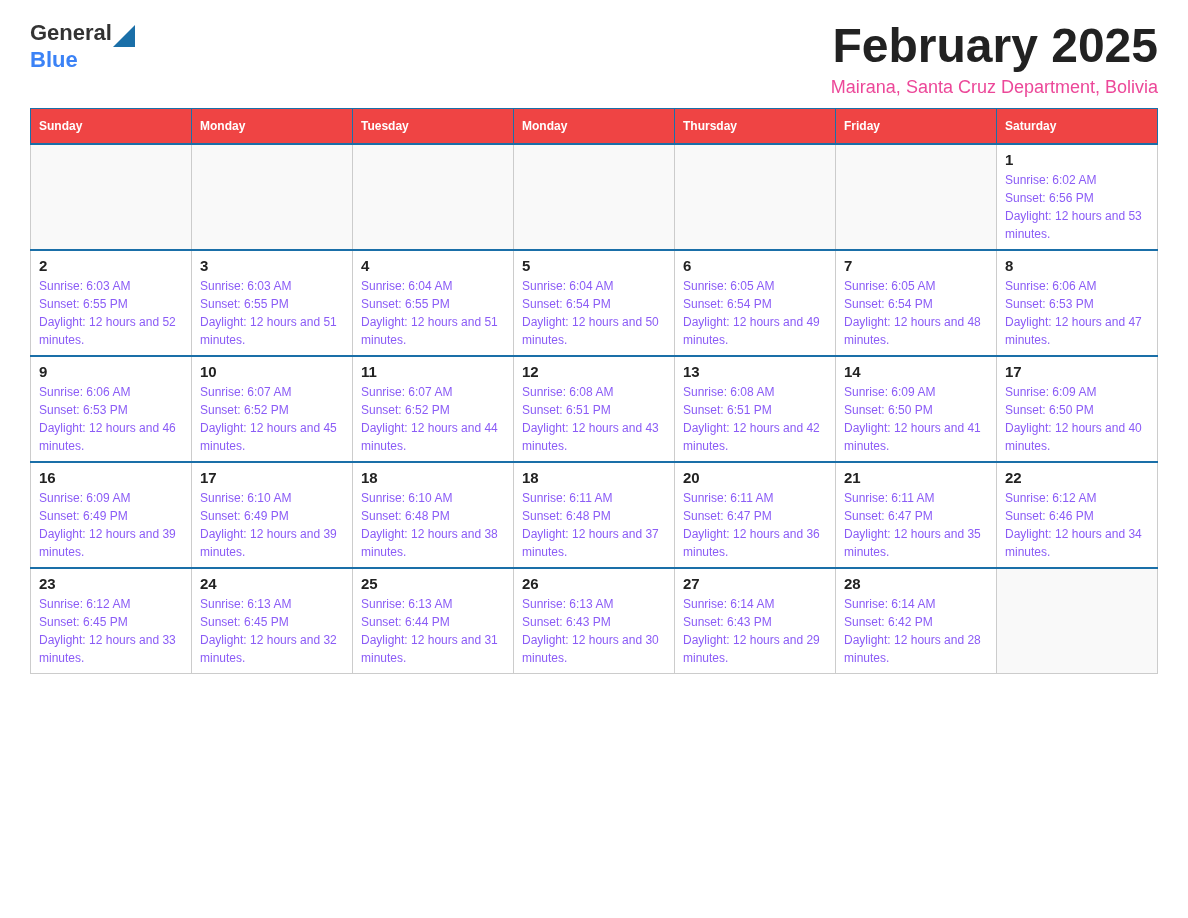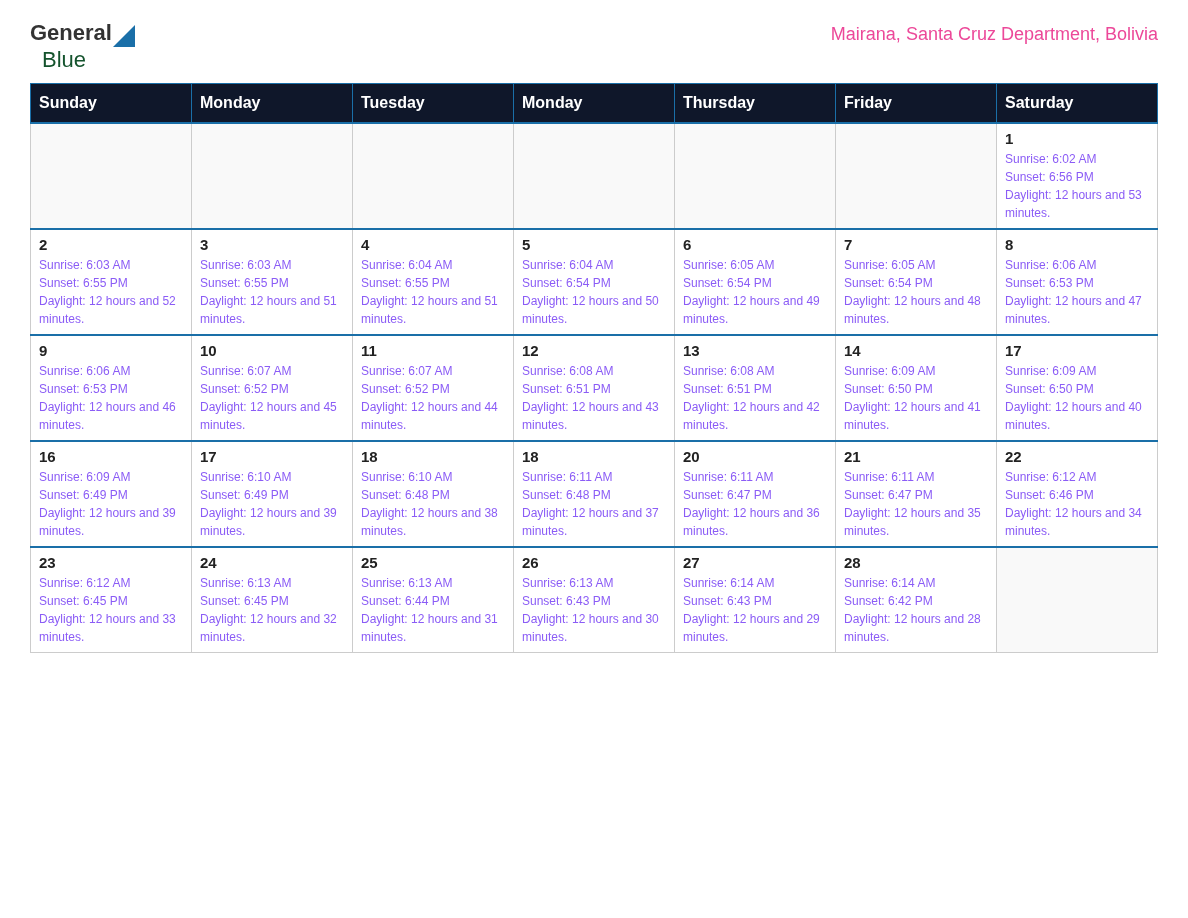--- a/index.html
+++ b/index.html
@@ -35,23 +35,23 @@
       font-size: 18px;
       color: #ec4899;
       margin-top: 4px;
     }
     .calendar {
       width: 100%;
       border-collapse: collapse;
       margin-top: 10px;
     }
     .calendar thead tr th {
-      background-color: #0f172a;
+      background-color: #ef4444;
       color: #fff;
-      font-size: 16px;
+      font-size: 12px;
       font-weight: bold;
       padding: 10px 8px;
       text-align: left;
       border: 1px solid #1a6fa8;
     }
     .calendar tbody tr td {
       vertical-align: top;
       border: 1px solid #ccc;
       padding: 6px 8px;
       width: 14.28%;
@@ -77,24 +77,25 @@
   </style>
 </head>
 <body>
 
 <div class="header">
   <div class="logo">
     <span>
       <span style="font-size:22px;font-weight:bold;color:#333;">General</span><svg width="22" height="22" viewBox="0 0 22 22" style="vertical-align:middle;margin:0 1px;">
           <polygon points="0,22 22,22 22,0" fill="#1a6fa8"></polygon>
         </svg><br>
-      <span style="font-size:22px;font-weight:normal;color:#14532d;margin-left:12px;">Blue</span>
+      <span style="font-size:22px;font-weight:bold;color:#3b82f6;margin-left:0;">Blue</span>
     </span>
   </div>
   <div class="title-block">
+    <div class="main-title">February 2025</div>
     <div class="subtitle">Mairana, Santa Cruz Department, Bolivia</div>
   </div>
 </div>
 
 <table class="calendar">
   <thead>
     <tr>
     <th>Sunday</th>
         <th>Monday</th>
         <th>Tuesday</th>

